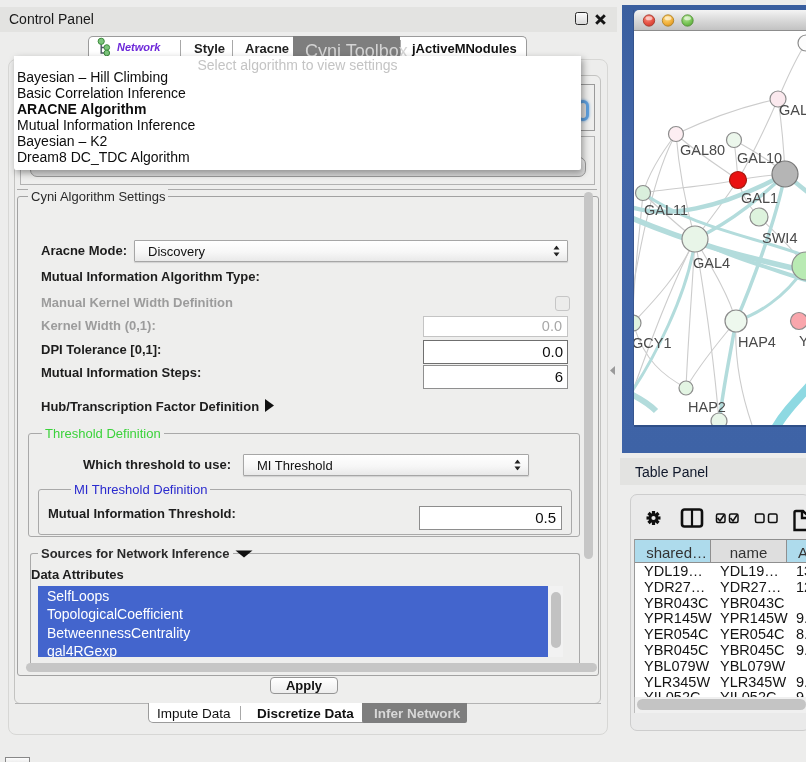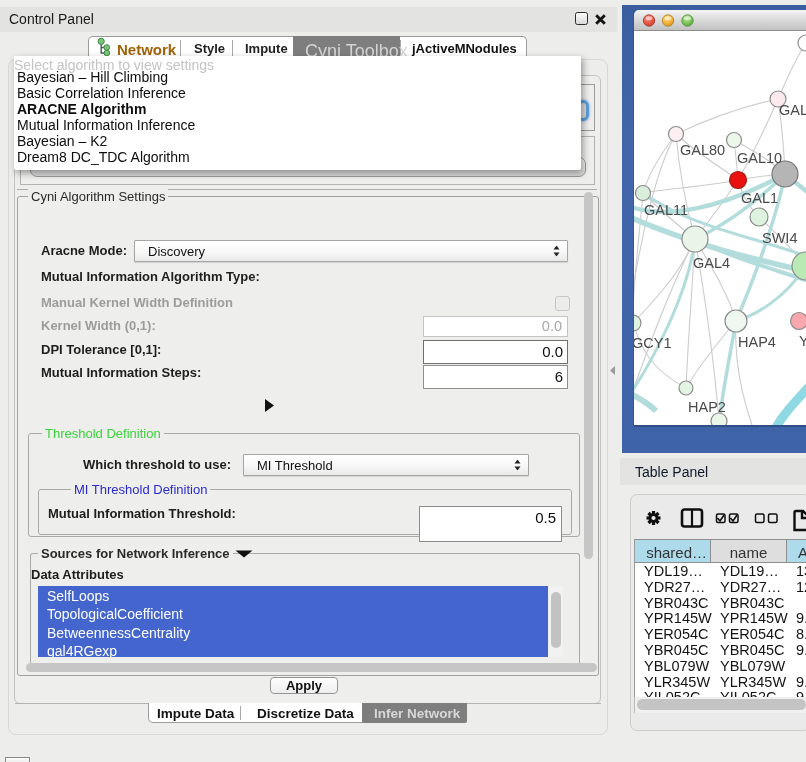--- a/index.html
+++ b/index.html
@@ -33,23 +33,23 @@
   <div class="abs" style="left:232px;top:40px;width:1px;height:17px;background:#a8a8a8;"></div>
   <div class="abs" style="left:293px;top:36px;width:107px;height:24px;background:#7e7e7e;"></div>
   <div class="abs" style="left:400px;top:40px;width:1px;height:17px;background:#a8a8a8;"></div>
 
   <svg class="abs" style="left:94px;top:36px;" width="18" height="20">
     <path d="M7.2,8 L7.2,17 L10.5,17 M7.2,11.5 L10,11.5" stroke="#4d5866" stroke-width="1.4" fill="none"></path>
     <circle cx="7.2" cy="5.3" r="3.1" fill="#7cc57c" stroke="#3c8a3c"></circle>
     <circle cx="12.8" cy="11.5" r="2.8" fill="#7cc57c" stroke="#3c8a3c"></circle>
     <circle cx="12.8" cy="17" r="2.8" fill="#7cc57c" stroke="#3c8a3c"></circle>
   </svg>
-  <div class="abs" style="left:117px;top:41px;font-size:15px;font-weight:600;color:#a16207;">Network</div>
+  <div class="abs" style="left:117px;top:41px;font-size:11px;font-weight:600;color:#6d28d9;font-style:italic;">Network</div>
   <div class="abs" style="left:194px;top:41px;font-size:13px;font-weight:600;color:#222;">Style</div>
-  <div class="abs" style="left:245px;top:41px;font-size:13px;font-weight:600;color:#222;">Impute</div>
+  <div class="abs" style="left:245px;top:41px;font-size:13px;font-weight:600;color:#222;">Aracne</div>
   <div class="abs" style="left:305px;top:41px;font-size:18px;font-weight:400;color:#d4d4d4;">Cyni Toolbox</div>
   <div class="abs" style="left:412px;top:41px;font-size:13px;font-weight:600;color:#111;">jActiveMNodules</div>
 
   <div class="abs" style="left:8px;top:59px;width:600px;height:676px;background:#ededec;border:1px solid #d7d7d5;border-radius:8px;box-sizing:border-box;"></div>
   <div class="abs" style="left:14px;top:75px;width:587px;height:629px;background:#eeeeed;border:1px solid #c3c3c1;border-radius:6px;box-sizing:border-box;"></div>
 
   <div class="abs" style="left:20px;top:84px;width:575px;height:47px;border:1px solid #9a9a9a;box-sizing:border-box;"></div>
   <div class="abs" style="left:577px;top:100px;width:12px;height:21px;border-radius:6px;border:3px solid #5e9fdd;background:#d9d9d9;box-shadow:0 0 3px #5e9fdd;box-sizing:border-box;"></div>
   <div class="abs" style="left:20px;top:136px;width:575px;height:49px;border:1px solid #b2b2b2;box-sizing:border-box;"></div>
   <div class="abs" style="left:30px;top:157px;width:556px;height:20px;border:1px solid #9a9a9a;border-radius:7px;background:linear-gradient(#fdfdfd,#d8d8d8);box-sizing:border-box;"></div>
@@ -76,20 +76,21 @@
 
   <div class="lbl dis abs" style="left:41px;top:318px;">Kernel Width (0,1):</div>
   <div class="fld" style="left:423px;top:316px;width:145px;height:21px;border:1px solid #c4c4c4;color:#a8a8a8;font-size:14.5px;line-height:19px;padding-right:5px;">0.0</div>
 
   <div class="lbl abs" style="left:41px;top:342px;">DPI Tolerance [0,1]:</div>
   <div class="fld" style="left:423px;top:340px;width:145px;height:24px;border:1px solid #6f6f6f;color:#0c0c0c;font-size:15px;line-height:22px;padding-right:4px;">0.0</div>
 
   <div class="lbl abs" style="left:41px;top:365px;">Mutual Information Steps:</div>
   <div class="fld" style="left:423px;top:365px;width:145px;height:24px;border:1px solid #8f8f8f;color:#0c0c0c;font-size:15px;line-height:22px;padding-right:4px;">6</div>
 
+  <div class="lbl abs" style="left:41px;top:399px;">Hub/Transcription Factor Definition</div>
   <svg class="abs" style="left:264px;top:398px;" width="11" height="15">
       <path d="M1,1 L10,7.5 L1,14 Z" fill="#111"></path>
     </svg>
 
   <div class="grp" style="left:28px;top:433px;width:550px;height:102px;">
     <span class="gtit" style="left:13px;color:#3bd23b;">Threshold Definition</span>
   </div>
 
   <div class="lbl abs" style="left:83px;top:457px;">Which threshold to use:</div>
   <div class="combo" style="left:243px;top:454px;width:284px;height:20px;">
@@ -97,21 +98,21 @@
     <svg class="step" width="7" height="11">
         <path d="M3.5,0 L6.5,4 L0.5,4 Z" fill="#222"></path>
         <path d="M3.5,11 L6.5,7 L0.5,7 Z" fill="#222"></path>
       </svg>
   </div>
 
   <div class="grp" style="left:38px;top:489px;width:532px;height:44px;">
     <span class="gtit" style="left:8px;color:#2a2ace;margin-left:24px;">MI Threshold Definition</span>
   </div>
   <div class="lbl abs" style="left:48px;top:506px;">Mutual Information Threshold:</div>
-  <div class="fld" style="left:419px;top:506px;width:143px;height:36px;border:1px solid #8d8d8d;color:#0c0c0c;line-height:22px;font-size:15px;padding-right:5px;">0.5</div>
+  <div class="fld" style="left:419px;top:506px;width:143px;height:24px;border:1px solid #8d8d8d;color:#0c0c0c;line-height:22px;font-size:15px;padding-right:5px;">0.5</div>
 
   <div class="grp" style="left:30px;top:553px;width:548px;height:109px;border-bottom:none;border-radius:3px 3px 0 0;">
     <span class="gtit" style="left:7px;color:#2a2a2a;font-weight:bold;">Sources for Network Inference</span>
   </div>
   <svg class="abs" style="left:235px;top:550px;" width="18" height="8">
       <path d="M0.5,0.5 L17.5,0.5 L9,7.5 Z" fill="#111"></path>
     </svg>
   <div class="lbl abs" style="left:31px;top:567px;">Data Attributes</div>
 
   <div class="abs" style="left:38px;top:586px;width:525px;height:71px;background:#fff;overflow:hidden;">
@@ -123,32 +124,32 @@
 
   <div class="abs" style="left:584px;top:192px;width:9px;height:367px;background:#c6c6c6;border-radius:4.5px;"></div>
   <div class="abs" style="left:26px;top:663px;width:571px;height:9px;background:#c6c6c6;border-radius:4.5px;"></div>
 
   <div class="abs" style="left:270px;top:677px;width:68px;height:17px;border:1px solid #959595;border-radius:4px;background:linear-gradient(#ffffff,#ededed);box-sizing:border-box;text-align:center;font-size:13px;font-weight:600;color:#111;line-height:15px;">Apply</div>
 
   <div class="abs" style="left:15px;top:703px;width:586px;height:1px;background:#b3b3b3;"></div>
   <div class="abs" style="left:148px;top:703px;width:319px;height:20px;background:#fff;border:1px solid #9b9b9b;border-top:none;border-radius:0 0 5px 5px;box-sizing:border-box;"></div>
   <div class="abs" style="left:240px;top:706px;width:1px;height:14px;background:#a8a8a8;"></div>
   <div class="abs" style="left:362px;top:703px;width:105px;height:20px;background:#7e7e7e;border-radius:0 0 2px 2px;"></div>
-  <div class="abs" style="left:157px;top:706px;font-size:13.5px;font-weight:700;color:#111;">Impute Data</div>
+  <div class="abs" style="left:157px;top:706px;font-size:13.5px;font-weight:400;color:#111;">Impute Data</div>
   <div class="abs" style="left:257px;top:706px;font-size:13.5px;font-weight:600;color:#111;">Discretize Data</div>
   <div class="abs" style="left:374px;top:706px;font-size:13.5px;font-weight:600;color:#d8d8d8;">Infer Network</div>
 
   <svg class="abs" style="left:610px;top:366px;" width="6" height="9">
       <path d="M5,0 L5,9 L0,4.5 Z" fill="#9a9a9a"></path>
     </svg>
 
   <div class="abs" style="left:5px;top:757px;width:25px;height:10px;border:1.5px solid #888;background:linear-gradient(#fdfdfd,#e0e0e0);box-sizing:border-box;"></div>
 
   <div class="abs" style="left:14px;top:56px;width:567px;height:114px;background:#fff;border-radius:0 0 2px 2px;box-shadow:2px 3px 7px rgba(0,0,0,0.38);"></div>
-  <div class="abs" style="left:14px;top:57px;width:567px;text-align:left;font-size:14px;color:#c4c4c4;">Select algorithm to view settings</div>
+  <div class="abs" style="left:14px;top:57px;width:567px;text-align:center;font-size:14px;color:#c4c4c4;">Select algorithm to view settings</div>
   <div class="abs" style="left:17px;top:69px;font-size:14px;color:#0d0d0d;line-height:16px;white-space:nowrap;">Bayesian – Hill Climbing<br>Basic Correlation Inference<br><b>ARACNE Algorithm</b><br>Mutual Information Inference<br>Bayesian – K2<br>Dream8 DC_TDC Algorithm</div>
 
   <div class="abs" style="left:622px;top:5px;width:184px;height:448px;background:linear-gradient(#3a5f9f,#4266a9 30%,#3e63a6);"></div>
   <div class="abs" style="left:634px;top:425px;width:172px;height:2px;background:#2f4f88;"></div>
 
   <div class="abs" style="left:634px;top:10px;width:172px;height:21px;background:linear-gradient(#f4f4f4,#dcdcdc 45%,#c2c2c2);border-radius:5px 0 0 0;border-bottom:1px solid #8d8d8d;box-sizing:border-box;"></div>
   <svg class="abs" style="left:634px;top:10px;" width="172" height="21">
     <defs>
       <radialGradient id="tlr" cx="0.4" cy="0.3" r="0.8">
           <stop offset="0" stop-color="#f98f80"></stop>

